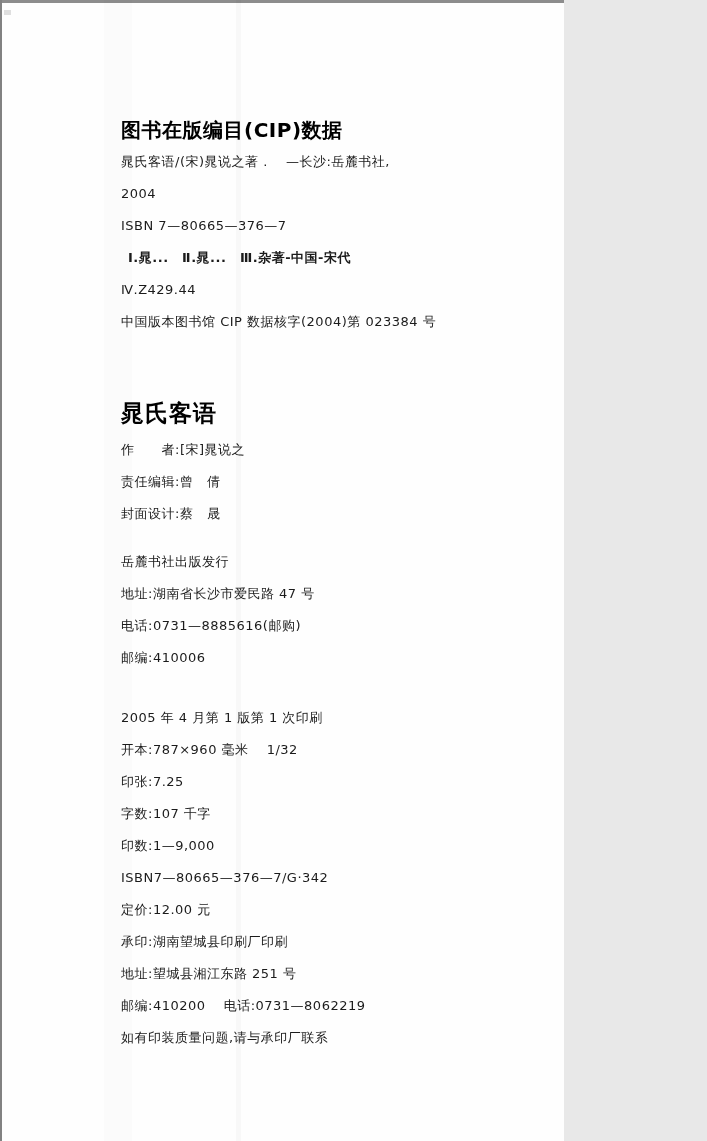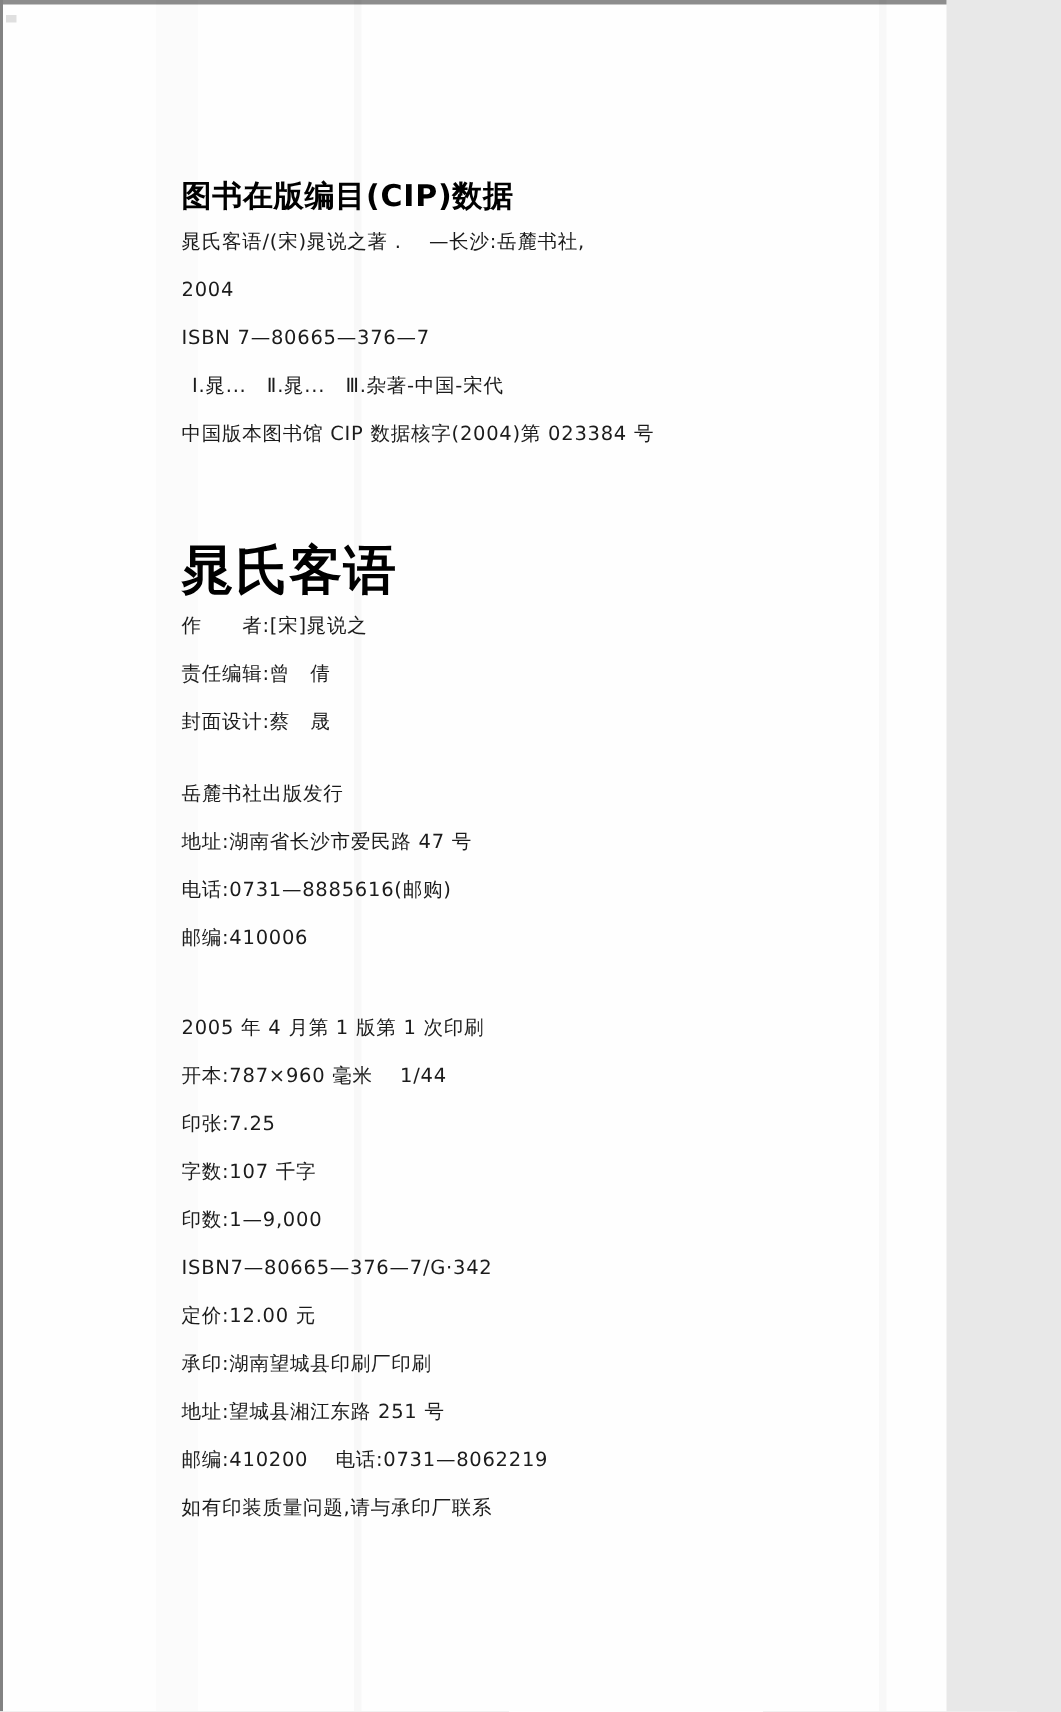--- a/index.html
+++ b/index.html
@@ -2,21 +2,21 @@
 <html><head>
 <meta charset="utf-8">
 <style>
   html, body {
     margin: 0;
     padding: 0;
     background: #e8e8e8;
   }
   .page {
     position: relative;
-    width: 631px;
+    width: 564px;
     height: 1141px;
     background: #fefefe;
     overflow: hidden;
     font-family: "DejaVu Sans", sans-serif;
     color: #1b1b1b;
   }
   
   .edge-top {
     position: absolute;
     top: 0; left: 0;
@@ -54,24 +54,24 @@
     font-size: 13px;
     line-height: 32px;
     letter-spacing: 0.5px;
     white-space: pre;
   }
   .heading {
     font-weight: bold;
     font-size: 20px;
     color: #000;
   }
-  .indent { padding-left: 7px; }
+  .indent { padding-left: 7px; font-weight: bold; }
   .book-title {
     font-weight: bold;
-    font-size: 35px;
+    font-size: 23px;
     line-height: 42px;
     letter-spacing: 1px;
     color: #000;
   }
   .title-block  { margin-top: 54px; }
   .publisher-block { margin-top: 16px; }
   .printing-block  { margin-top: 28px; }
   .printer-block   { }
 </style>
 </head>
@@ -87,40 +87,41 @@
   <div class="speck" style="left:4px; top:10px; width:7px; height:5px;"></div>
 
   <div class="content">
 
     <section>
       <div class="line heading">图书在版编目(CIP)数据</div>
       <div class="line">晁氏客语/(宋)晁说之著 .　 —长沙:岳麓书社,</div>
       <div class="line">2004</div>
       <div class="line">ISBN 7—80665—376—7</div>
       <div class="line indent">Ⅰ.晁...　Ⅱ.晁...　Ⅲ.杂著-中国-宋代</div>
+      <div class="line">Ⅳ.Z429.44</div>
       <div class="line">中国版本图书馆 CIP 数据核字(2004)第 023384 号</div>
     </section>
 
     <section class="title-block">
       <div class="book-title">晁氏客语</div>
       <div class="line">作　　者:[宋]晁说之</div>
       <div class="line">责任编辑:曾　倩</div>
       <div class="line">封面设计:蔡　晟</div>
     </section>
 
     <section class="publisher-block">
       <div class="line">岳麓书社出版发行</div>
       <div class="line">地址:湖南省长沙市爱民路 47 号</div>
       <div class="line">电话:0731—8885616(邮购)</div>
       <div class="line">邮编:410006</div>
     </section>
 
     <section class="printing-block">
       <div class="line">2005 年 4 月第 1 版第 1 次印刷</div>
-      <div class="line">开本:787×960 毫米　 1/44</div>
+      <div class="line">开本:787×960 毫米　 1/32</div>
       <div class="line">印张:7.25</div>
       <div class="line">字数:107 千字</div>
       <div class="line">印数:1—9,000</div>
       <div class="line">ISBN7—80665—376—7/G·342</div>
       <div class="line">定价:12.00 元</div>
     </section>
 
     <section class="printer-block">
       <div class="line">承印:湖南望城县印刷厂印刷</div>
       <div class="line">地址:望城县湘江东路 251 号</div>

